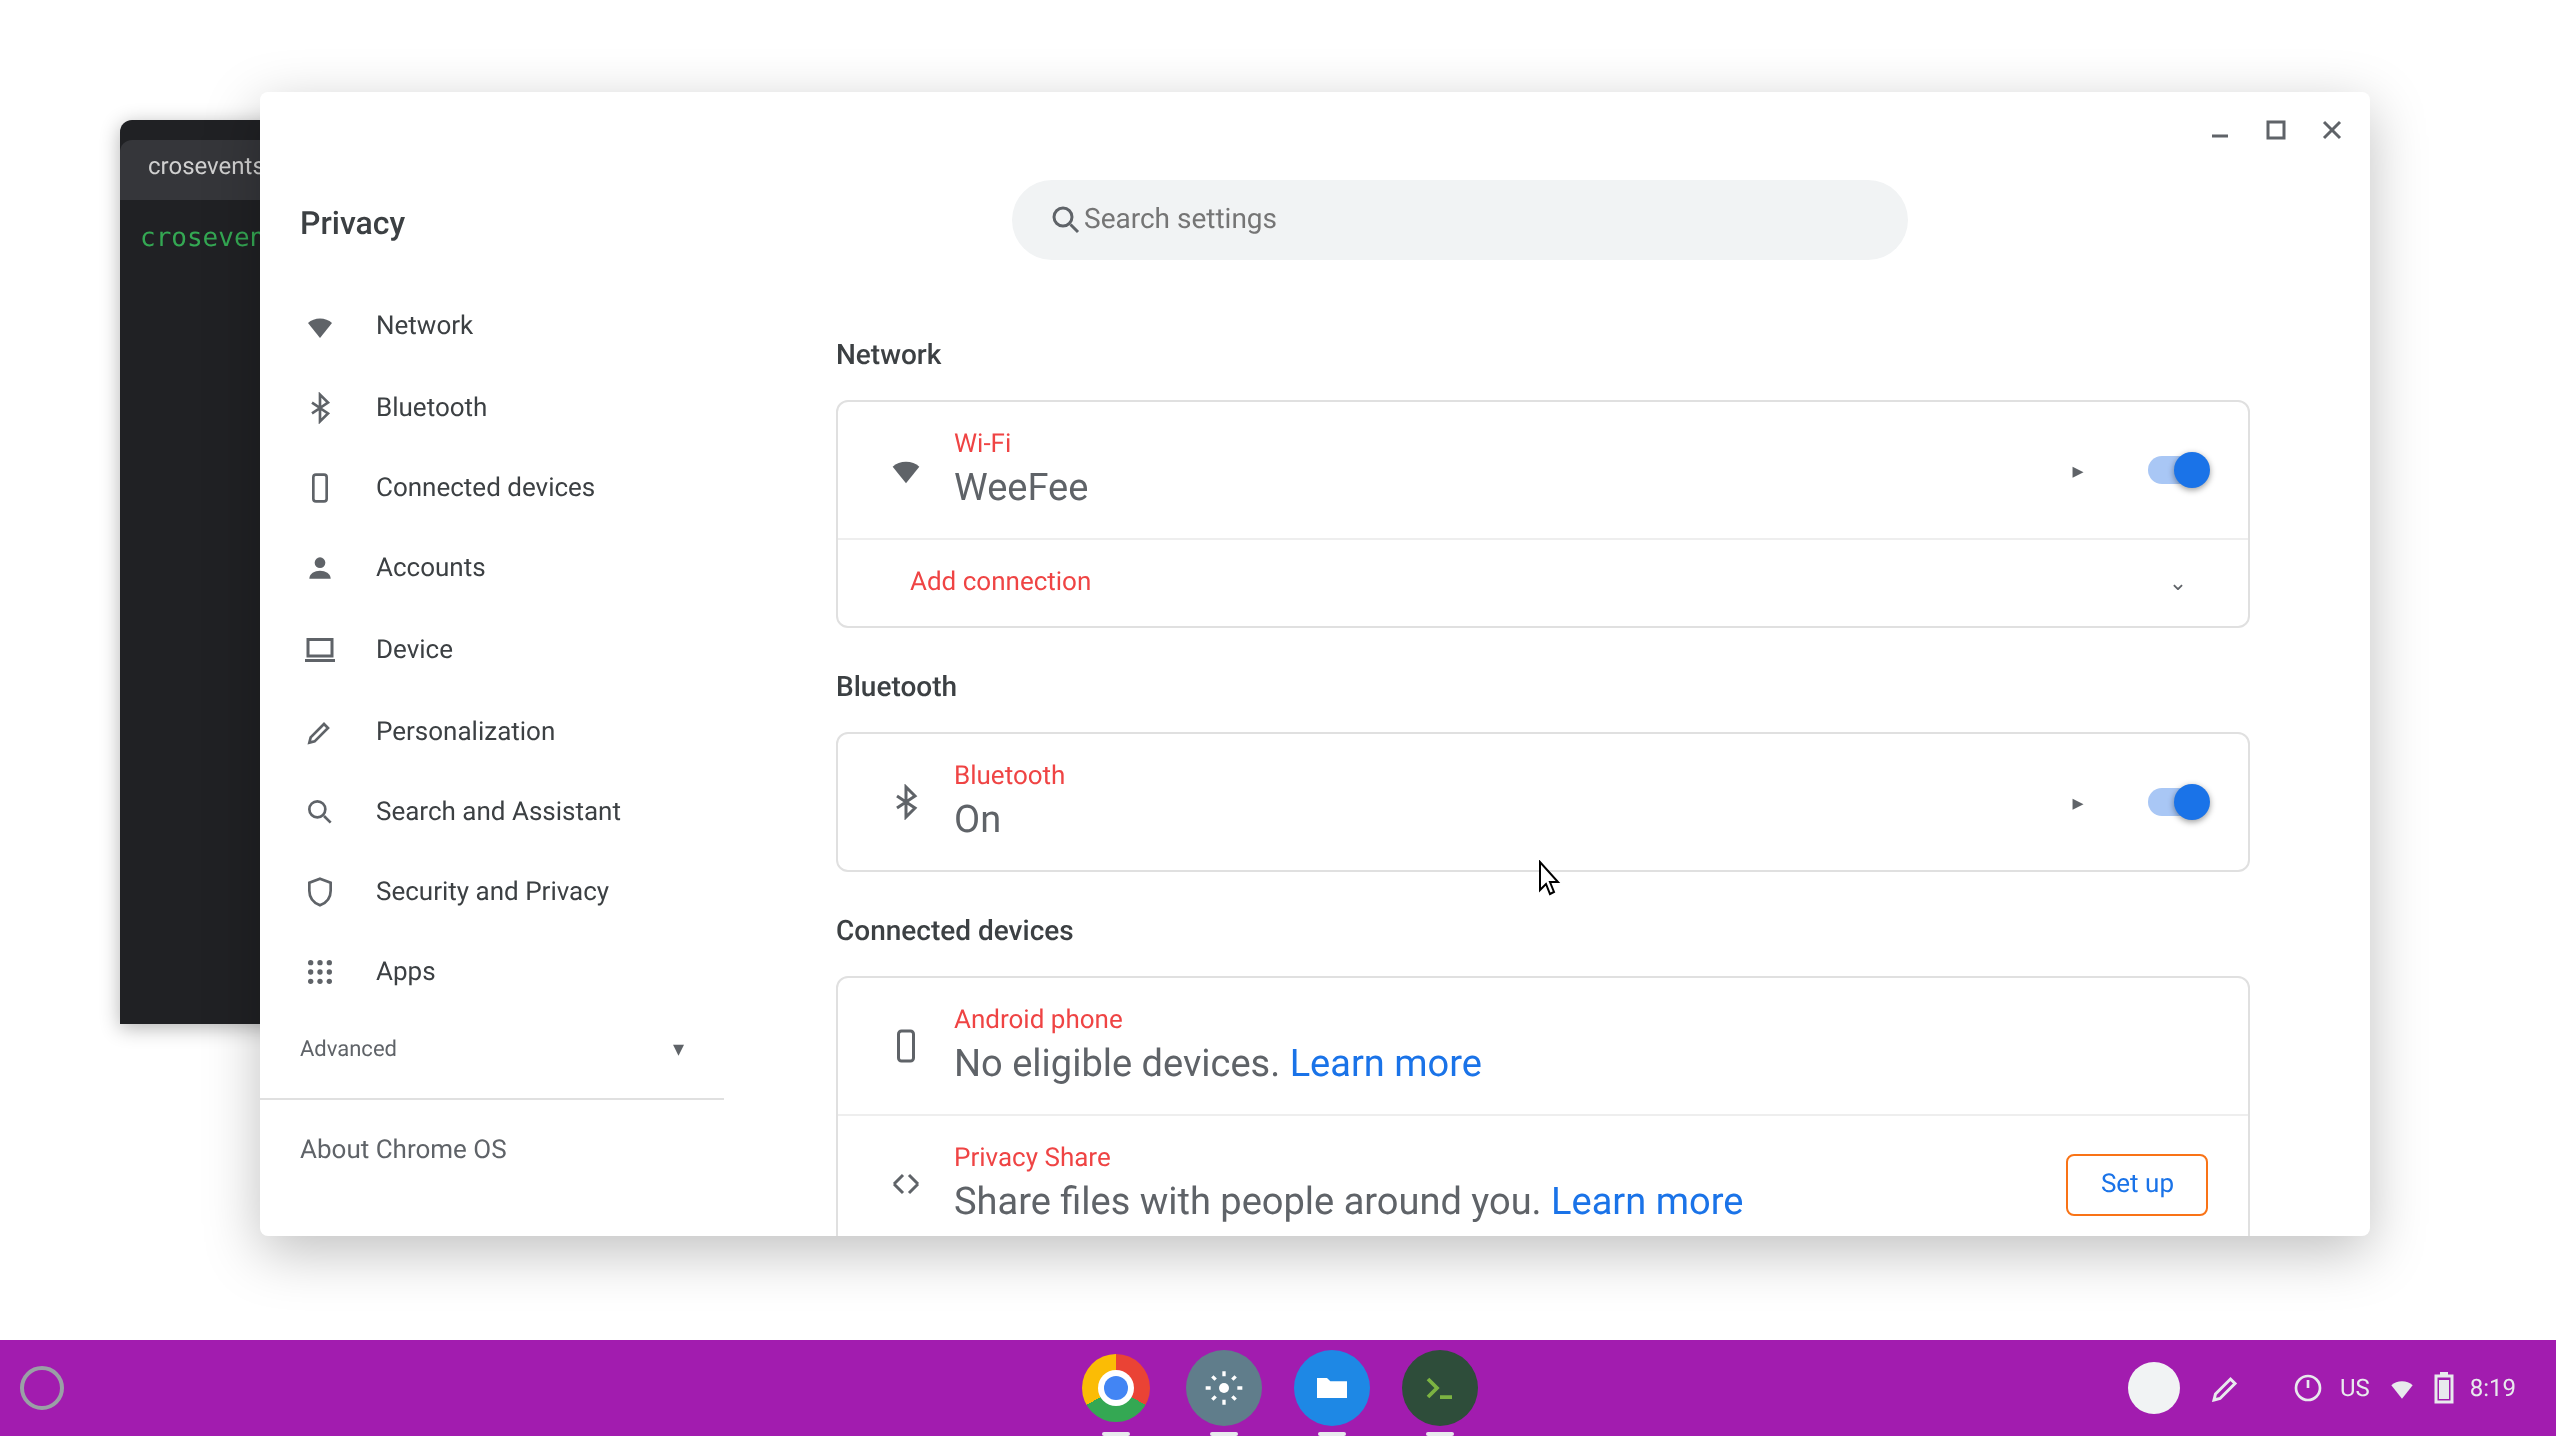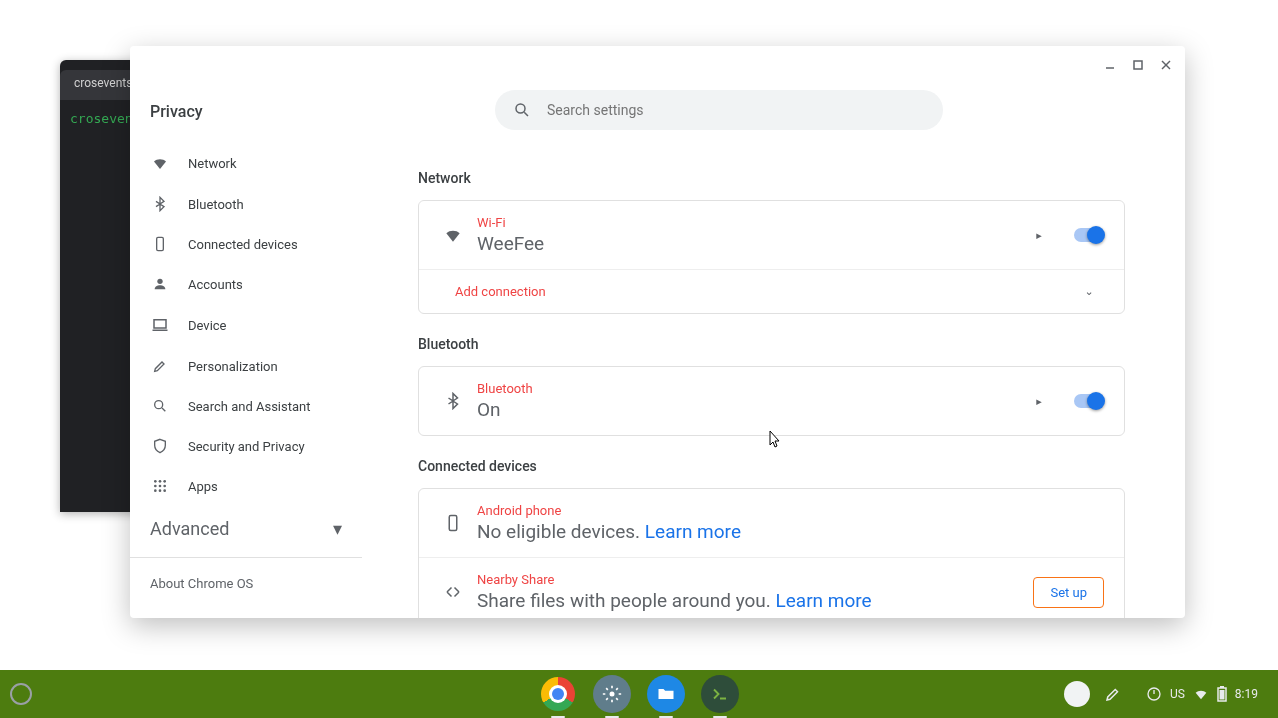--- a/index.html
+++ b/index.html
@@ -26,43 +26,43 @@
   overflow: hidden;
 }
 .window-controls {
   position: absolute; top: 10px; right: 10px; display: flex; gap: 10px;
 }
 .window-controls .ctrl { width: 18px; height: 18px; display:flex;align-items:center;justify-content:center; color:#5f6368; cursor:pointer;}
 .settings-title {
   position: absolute; left: 20px; top: 56px; font-size: 16px; font-weight: 500; color: #3c4043;
 }
 .search-box {
-  position: absolute; left: 365px; top: 44px; width: 448px; height: 40px;
+  position: absolute; left: 376px; top: 44px; width: 448px; height: 40px;
   background: #f1f3f4; border-radius: 20px; display: flex; align-items: center;
-  padding: 18px 18px; gap: 16px;
+  padding: 18px 18px; 
 }
 .search-box input {
   border: none; background: transparent; outline: none; font-size: 14px;
   color: #5f6368; flex:1;
 }
 .search-box svg { color:#5f6368; }
 
 
 .sidebar {
   position: absolute; left: 0; top: 96px; width: 232px; bottom: 0;
   display: flex; flex-direction: column;
 }
 .sidebar-item {
   display: flex; align-items: center; gap: 18px;
   padding: 12px 20px; font-size: 13px; color: #3c4043; cursor: pointer;
 }
 .sidebar-item .icon { width: 20px; display:flex; justify-content:center; color:#5f6368;}
 .sidebar-advanced {
   display:flex; align-items:center; justify-content:space-between;
-  padding: 12px 20px; font-size: 18px; color:#5f6368; cursor:pointer;
+  padding: 12px 20px; font-size: 11px; color:#5f6368; cursor:pointer;
 }
 .sidebar-divider { height:1px; background:#e0e0e0; margin: 6px 0; }
 .sidebar-about { padding: 12px 20px; font-size:13px; color:#5f6368; cursor:pointer; }
 
 
 .content {
   position: absolute; left: 270px; top: 110px; right: 10px; bottom: 0;
   overflow: hidden; padding-left: 18px; padding-right: 50px;
 }
 .section-title { font-size: 14px; font-weight: 500; color: #3c4043; margin-bottom: 14px; margin-top: 14px;}
@@ -98,21 +98,21 @@
 
 
 .cursor-pointer {
   position: absolute; left: 765px; top: 430px; z-index: 5;
   font-size: 15px; color:#000; pointer-events:none;
 }
 
 
 .shelf {
   position: absolute; bottom: 0; left: 0; right: 0; height: 48px;
-  background: #4d7c0f; display: flex; align-items: center; padding: 0 10px;
+  background: #a21caf; display: flex; align-items: center; padding: 0 10px;
   z-index: 10;
 }
 .shelf-launcher {
   width: 22px; height: 22px; border-radius: 50%; border: 2px solid #9aa0a6;
   cursor: pointer;
 }
 .shelf-center { position:absolute; left:50%; transform:translateX(-50%); display:flex; gap:16px; align-items:center;}
 .shelf-app {
   width: 38px; height: 38px; border-radius: 50%; display:flex; align-items:center; justify-content:center;
   cursor:pointer; position:relative;
@@ -324,21 +324,21 @@
           <div class="row-sub"><span>No eligible devices. </span><a href="#">Learn more</a></div>
         </div>
       </div>
       <div class="card-row">
         <span class="row-icon">
             <svg width="18" height="18" viewBox="0 0 24 24">
               <path d="M4 12l6-6M4 12l6 6M20 12l-6-6M20 12l-6 6" fill="none" stroke="#5f6368" stroke-width="2"></path>
             </svg>
           </span>
         <div class="row-text">
-          <div class="row-title">Nearby Share</div>
+          <div class="row-title">Privacy Share</div>
           <div class="row-sub"><span>Share files with people around you. </span><a href="#">Learn more</a></div>
         </div>
         <button class="setup-btn">Set up</button>
       </div>
     </div>
 
   </div>
 </div>
 
 <div class="cursor-pointer">

